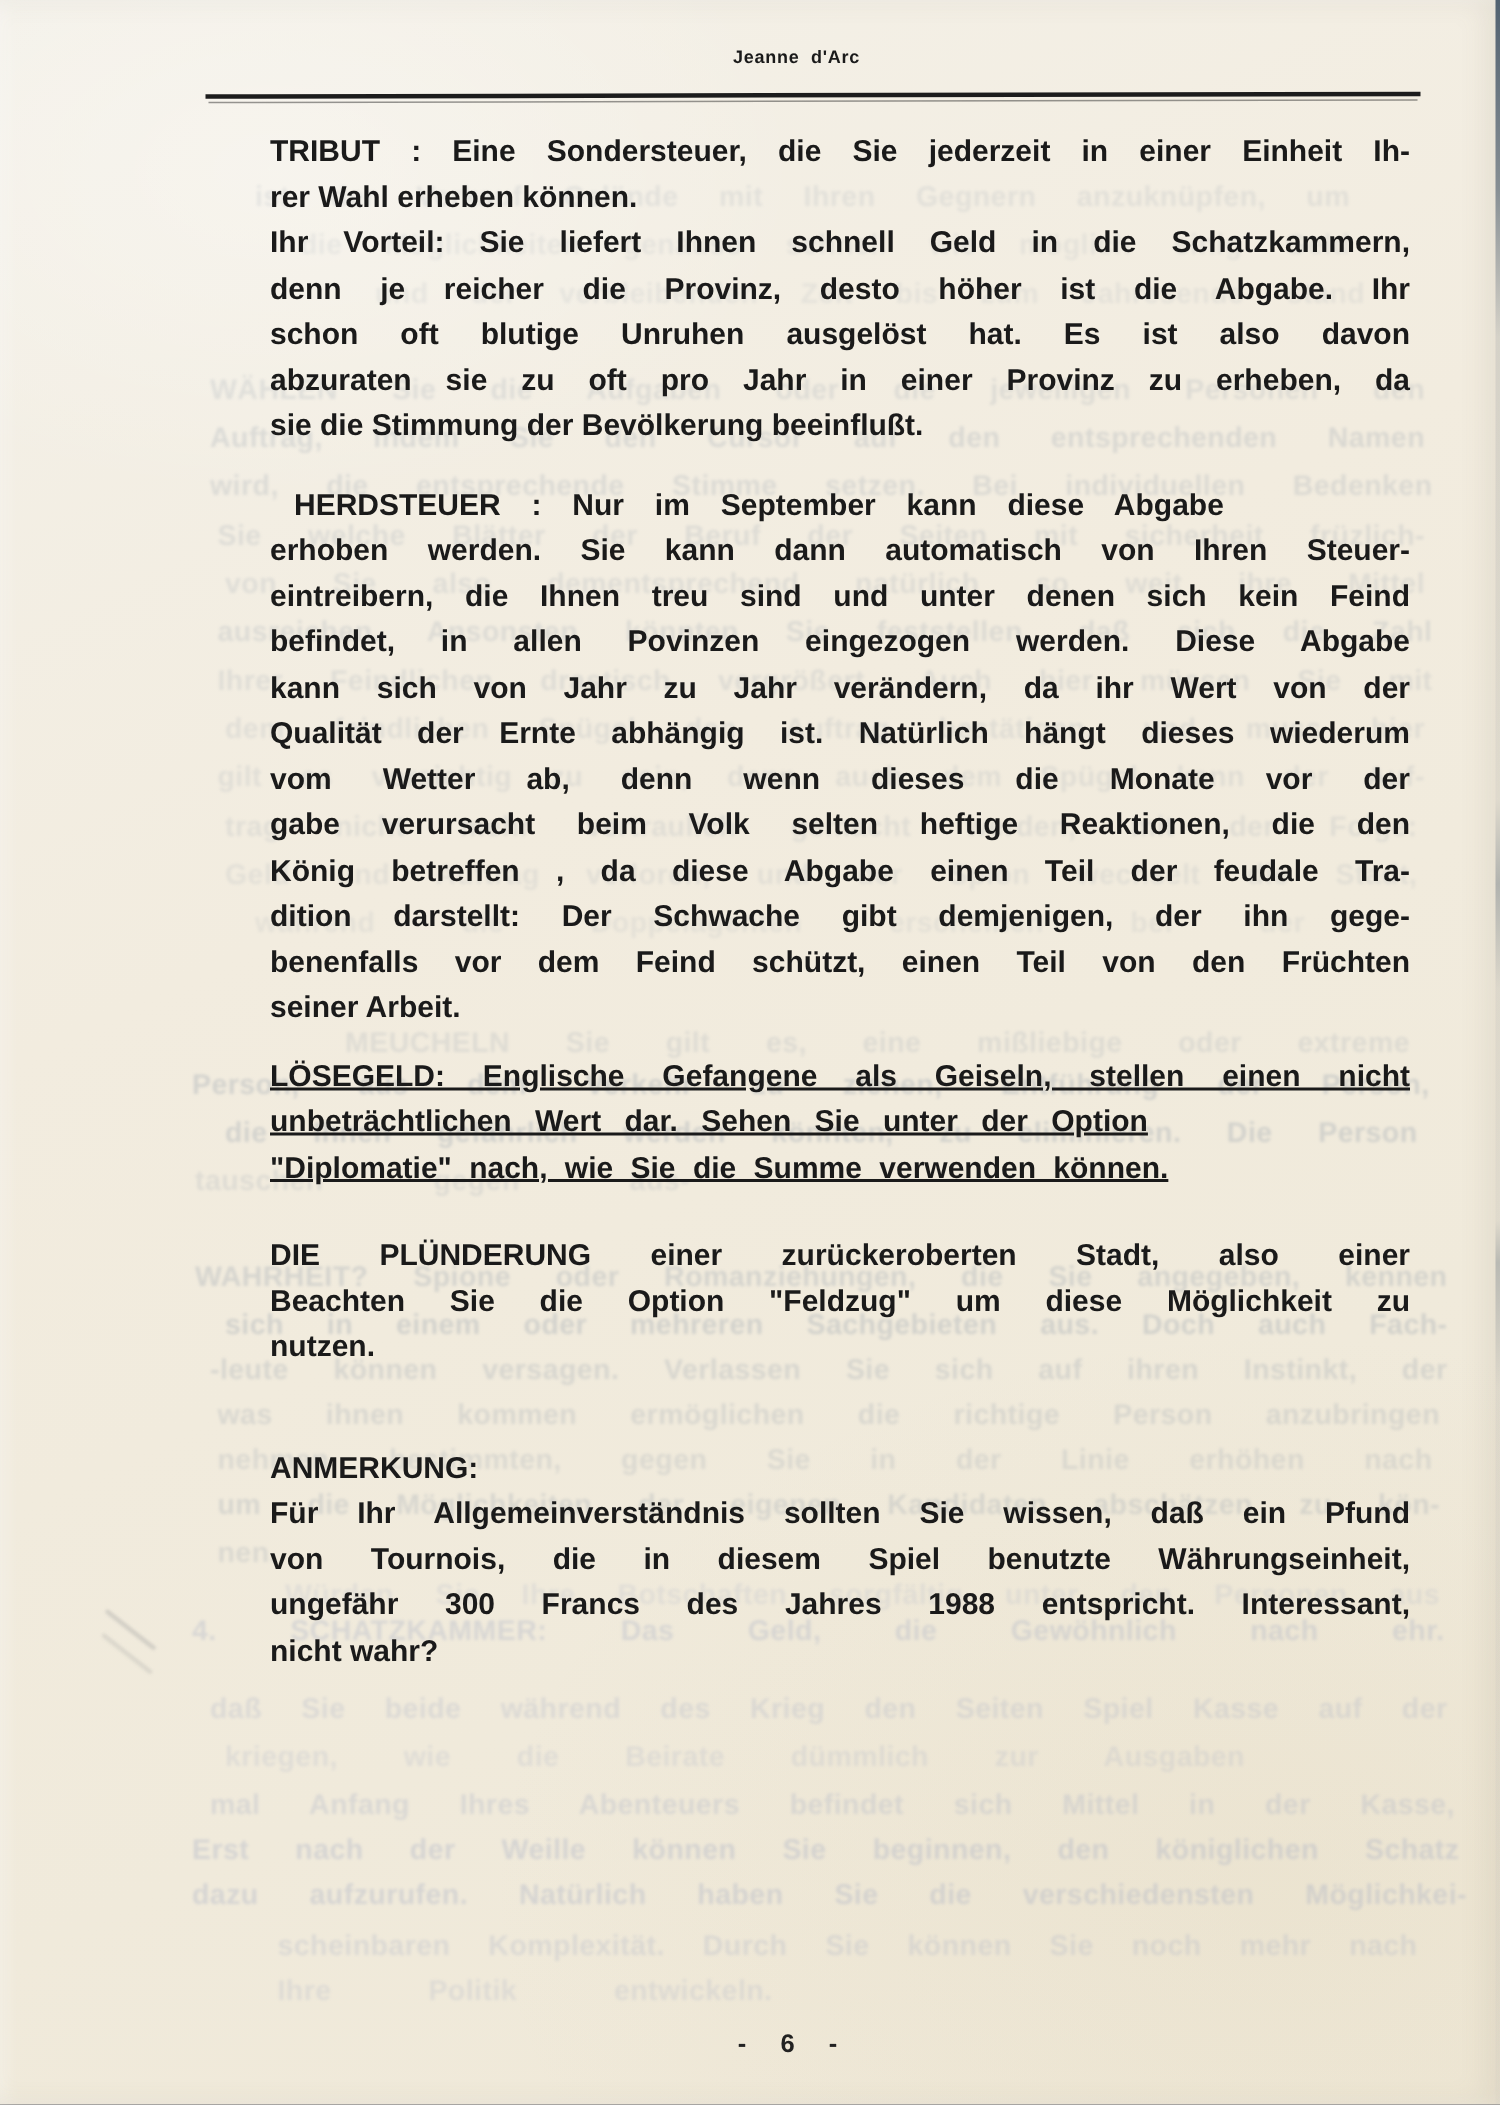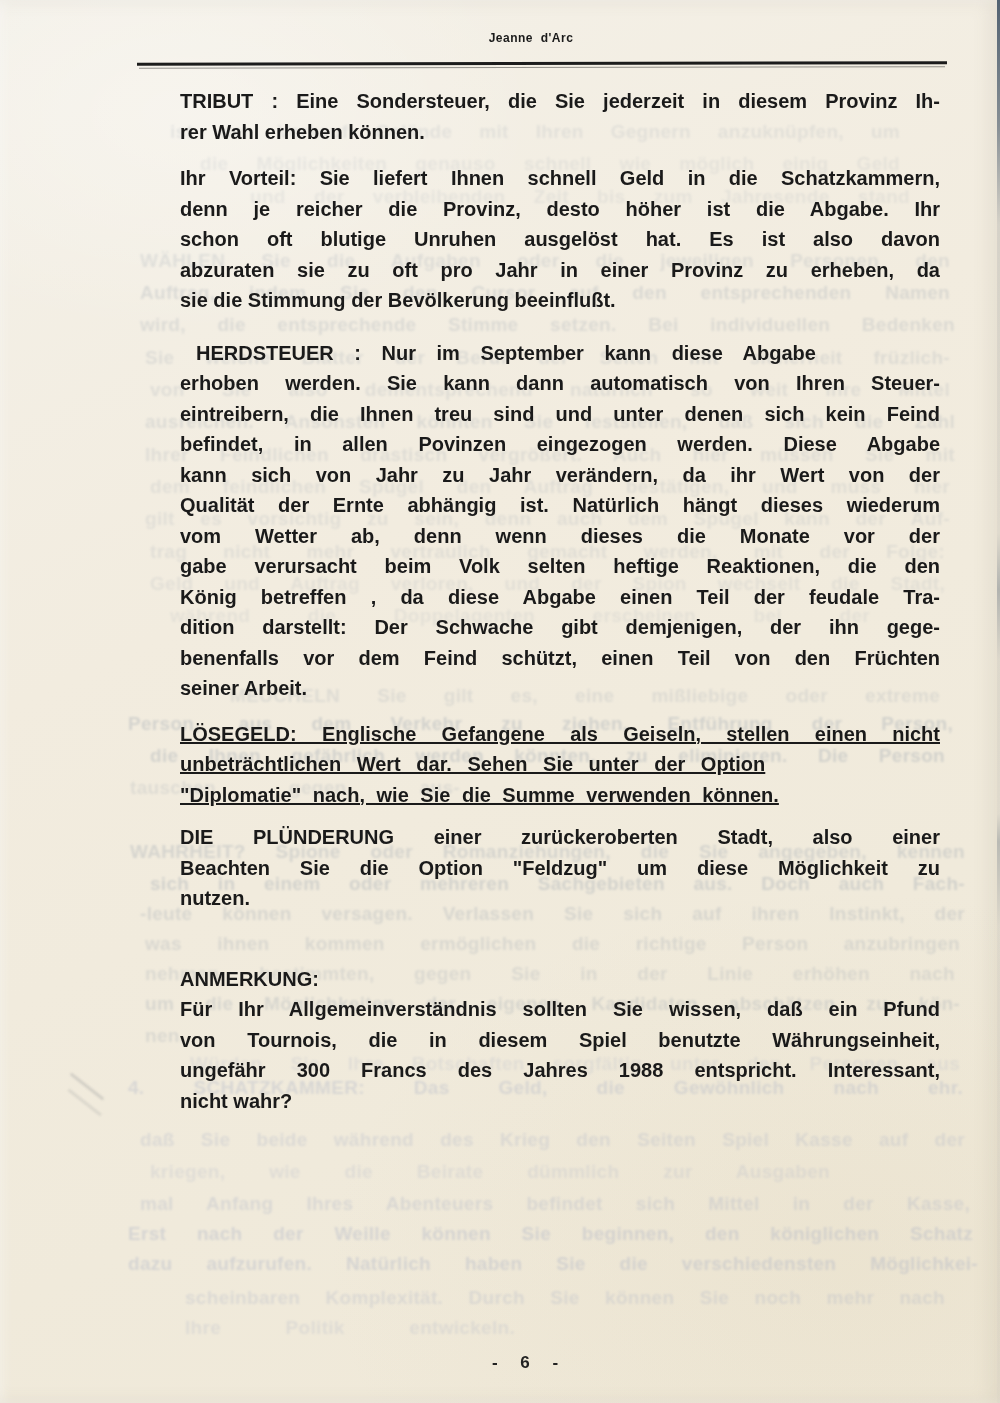--- a/index.html
+++ b/index.html
@@ -116,24 +116,24 @@
       <div class="ghost-line" style="top: 1286px; left: 185px; width: 760px; opacity: 0.23; color: rgb(154, 164, 192);">scheinbaren Komplexität. Durch Sie können Sie noch mehr nach</div>
       <div class="ghost-line" style="top: 1316px; left: 185px; width: 330px; opacity: 0.2; color: rgb(154, 164, 192);">Ihre Politik entwickeln.</div>
     </div>
 
   <div class="header-title">Jeanne  d'Arc</div>
   <div class="header-rule"></div>
   <div class="header-rule-echo"></div>
 
   <main class="text-block">
       <div class="para" style="margin-top: 0px;">
-        <div class="line just">TRIBUT :  Eine Sondersteuer, die Sie jederzeit in diesem Provinz Ih-</div>
+        <div class="line just">TRIBUT :  Eine Sondersteuer, die Sie jederzeit in einer Einheit Ih-</div>
         <div class="line left">rer Wahl erheben können.</div>
       </div>
-      <div class="para" style="margin-top: 16px;">
+      <div class="para" style="margin-top: 0px;">
         <div class="line just">Ihr Vorteil: Sie liefert Ihnen schnell Geld in die Schatzkammern,</div>
         <div class="line just">denn je reicher die Provinz, desto höher ist die Abgabe. Ihr</div>
         <div class="line just">schon oft blutige Unruhen ausgelöst hat. Es ist also davon</div>
         <div class="line just">abzuraten sie zu oft pro Jahr in einer Provinz zu erheben, da</div>
         <div class="line left">sie die Stimmung der Bevölkerung beeinflußt.</div>
       </div>
       <div class="para" style="margin-top: 22px;">
         <div class="line left" style="word-spacing: 15px; margin-left: 16px;">HERDSTEUER :  Nur im September kann diese Abgabe</div>
         <div class="line just">erhoben werden. Sie kann dann automatisch von Ihren Steuer-</div>
         <div class="line just">eintreibern, die Ihnen treu sind und unter denen sich kein Feind</div>
@@ -145,21 +145,21 @@
         <div class="line just">König betreffen , da diese Abgabe einen Teil der feudale Tra-</div>
         <div class="line just">dition darstellt: Der Schwache gibt demjenigen, der ihn gege-</div>
         <div class="line just">benenfalls vor dem Feind schützt, einen Teil von den Früchten</div>
         <div class="line left">seiner Arbeit.</div>
       </div>
       <div class="para" style="margin-top: 15px; text-decoration: underline;">
         <div class="line just">LÖSEGELD: Englische Gefangene als Geiseln, stellen einen nicht</div>
         <div class="line left" style="word-spacing: 10px;">unbeträchtlichen Wert dar. Sehen Sie unter der Option</div>
         <div class="line left" style="word-spacing: 6px;">"Diplomatie" nach, wie Sie die Summe verwenden können.</div>
       </div>
-      <div class="para" style="margin-top: 12px;">
+      <div class="para" style="margin-top: 28px;">
         <div class="line just">DIE PLÜNDERUNG einer zurückeroberten Stadt, also einer</div>
         <div class="line just">Beachten Sie die Option "Feldzug" um diese Möglichkeit zu</div>
         <div class="line left">nutzen.</div>
       </div>
       <div class="para" style="margin-top: 50px;">
         <div class="line left">ANMERKUNG:</div>
         <div class="line just">Für Ihr Allgemeinverständnis sollten Sie wissen, daß ein Pfund</div>
         <div class="line just">von Tournois, die in diesem Spiel benutzte Währungseinheit,</div>
         <div class="line just">ungefähr 300 Francs des Jahres 1988 entspricht. Interessant,</div>
         <div class="line left">nicht wahr?</div>

